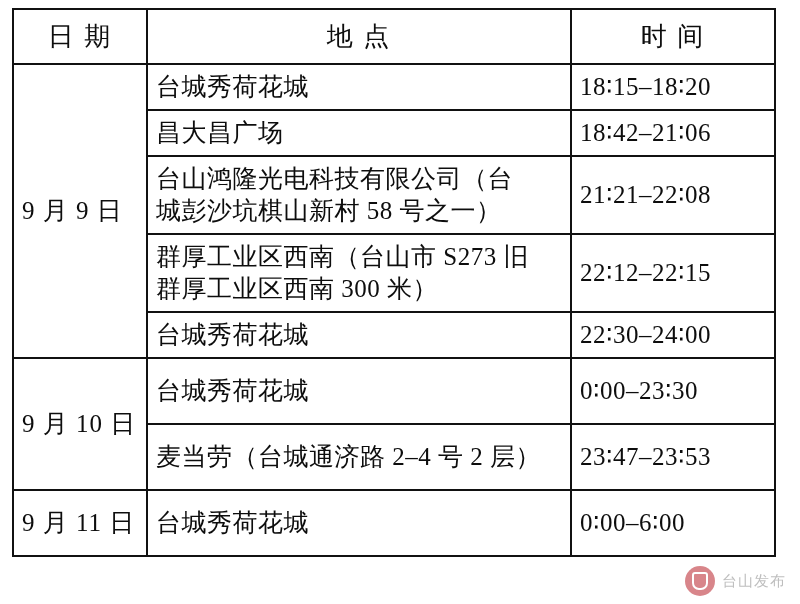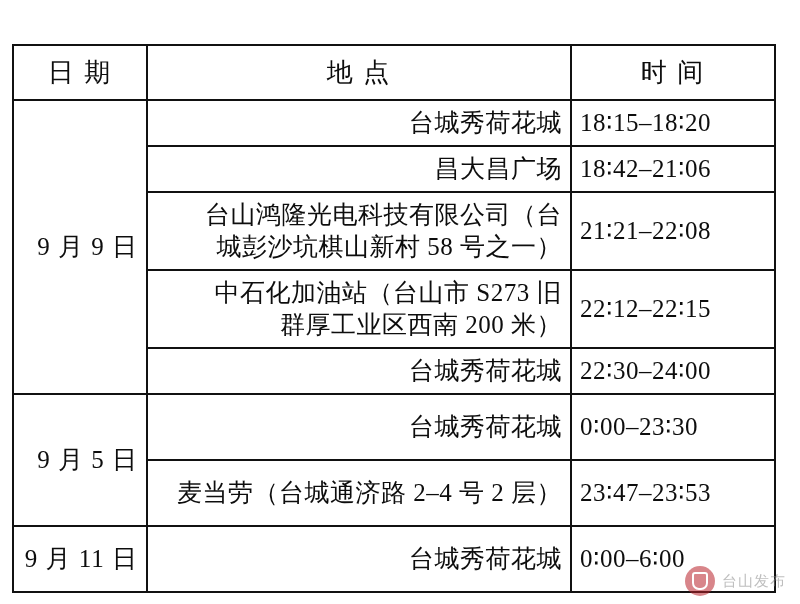--- a/index.html
+++ b/index.html
@@ -19,21 +19,20 @@
     position: absolute;
     left: 12px;
     top: 8px;
     width: 762px;
   }
   table.trace-table {
     border-collapse: collapse;
     table-layout: fixed;
     width: 762px;
     background: #fff;
-    margin-top: 36px;
   }
   table.trace-table col.c-date { width: 134px; }
   table.trace-table col.c-place { width: 424px; }
   table.trace-table col.c-time { width: 204px; }
 
   table.trace-table th,
   table.trace-table td {
     border: 2px solid #111;
     font-weight: normal;
     font-size: 25px;
@@ -41,26 +40,26 @@
     padding: 6px 8px;
     vertical-align: middle;
   }
   table.trace-table thead th {
     text-align: center;
     font-size: 26px;
     padding: 10px 8px;
     letter-spacing: 2px;
   }
   td.date-cell {
-    text-align: right;
+    text-align: left;
     letter-spacing: 1px;
     font-size: 25px;
   }
   td.place-cell {
-    text-align: right;
+    text-align: left;
     padding-left: 14px;
     letter-spacing: 0.5px;
   }
   td.time-cell {
     text-align: left;
     letter-spacing: 0.5px;
     font-size: 24px;
   }
   .place-line { display: block; }
   .row-tall td { height: 52px; }
@@ -136,34 +135,34 @@
       </tr>
       <tr>
         <td class="place-cell">
           <span class="place-line">台山鸿隆光电科技有限公司（台</span>
           <span class="place-line">城彭沙坑棋山新村 58 号之一）</span>
         </td>
         <td class="time-cell">21∶21–22∶08</td>
       </tr>
       <tr>
         <td class="place-cell">
-          <span class="place-line">中石化加油站（台山市 S273 旧</span>
-          <span class="place-line">群厚工业区西南 200 米）</span>
+          <span class="place-line">群厚工业区西南（台山市 S273 旧</span>
+          <span class="place-line">群厚工业区西南 300 米）</span>
         </td>
         <td class="time-cell">22∶12–22∶15</td>
       </tr>
       <tr>
         <td class="place-cell">
           <span class="place-line">台城秀荷花城</span>
         </td>
         <td class="time-cell">22∶30–24∶00</td>
       </tr>
 
       <tr class="row-tall">
-        <td class="date-cell" rowspan="2">9 月 5 日</td>
+        <td class="date-cell" rowspan="2">9 月 10 日</td>
         <td class="place-cell">
           <span class="place-line">台城秀荷花城</span>
         </td>
         <td class="time-cell">0∶00–23∶30</td>
       </tr>
       <tr class="row-tall">
         <td class="place-cell">
           <span class="place-line">麦当劳（台城通济路 2–4 号 2 层）</span>
         </td>
         <td class="time-cell">23∶47–23∶53</td>

